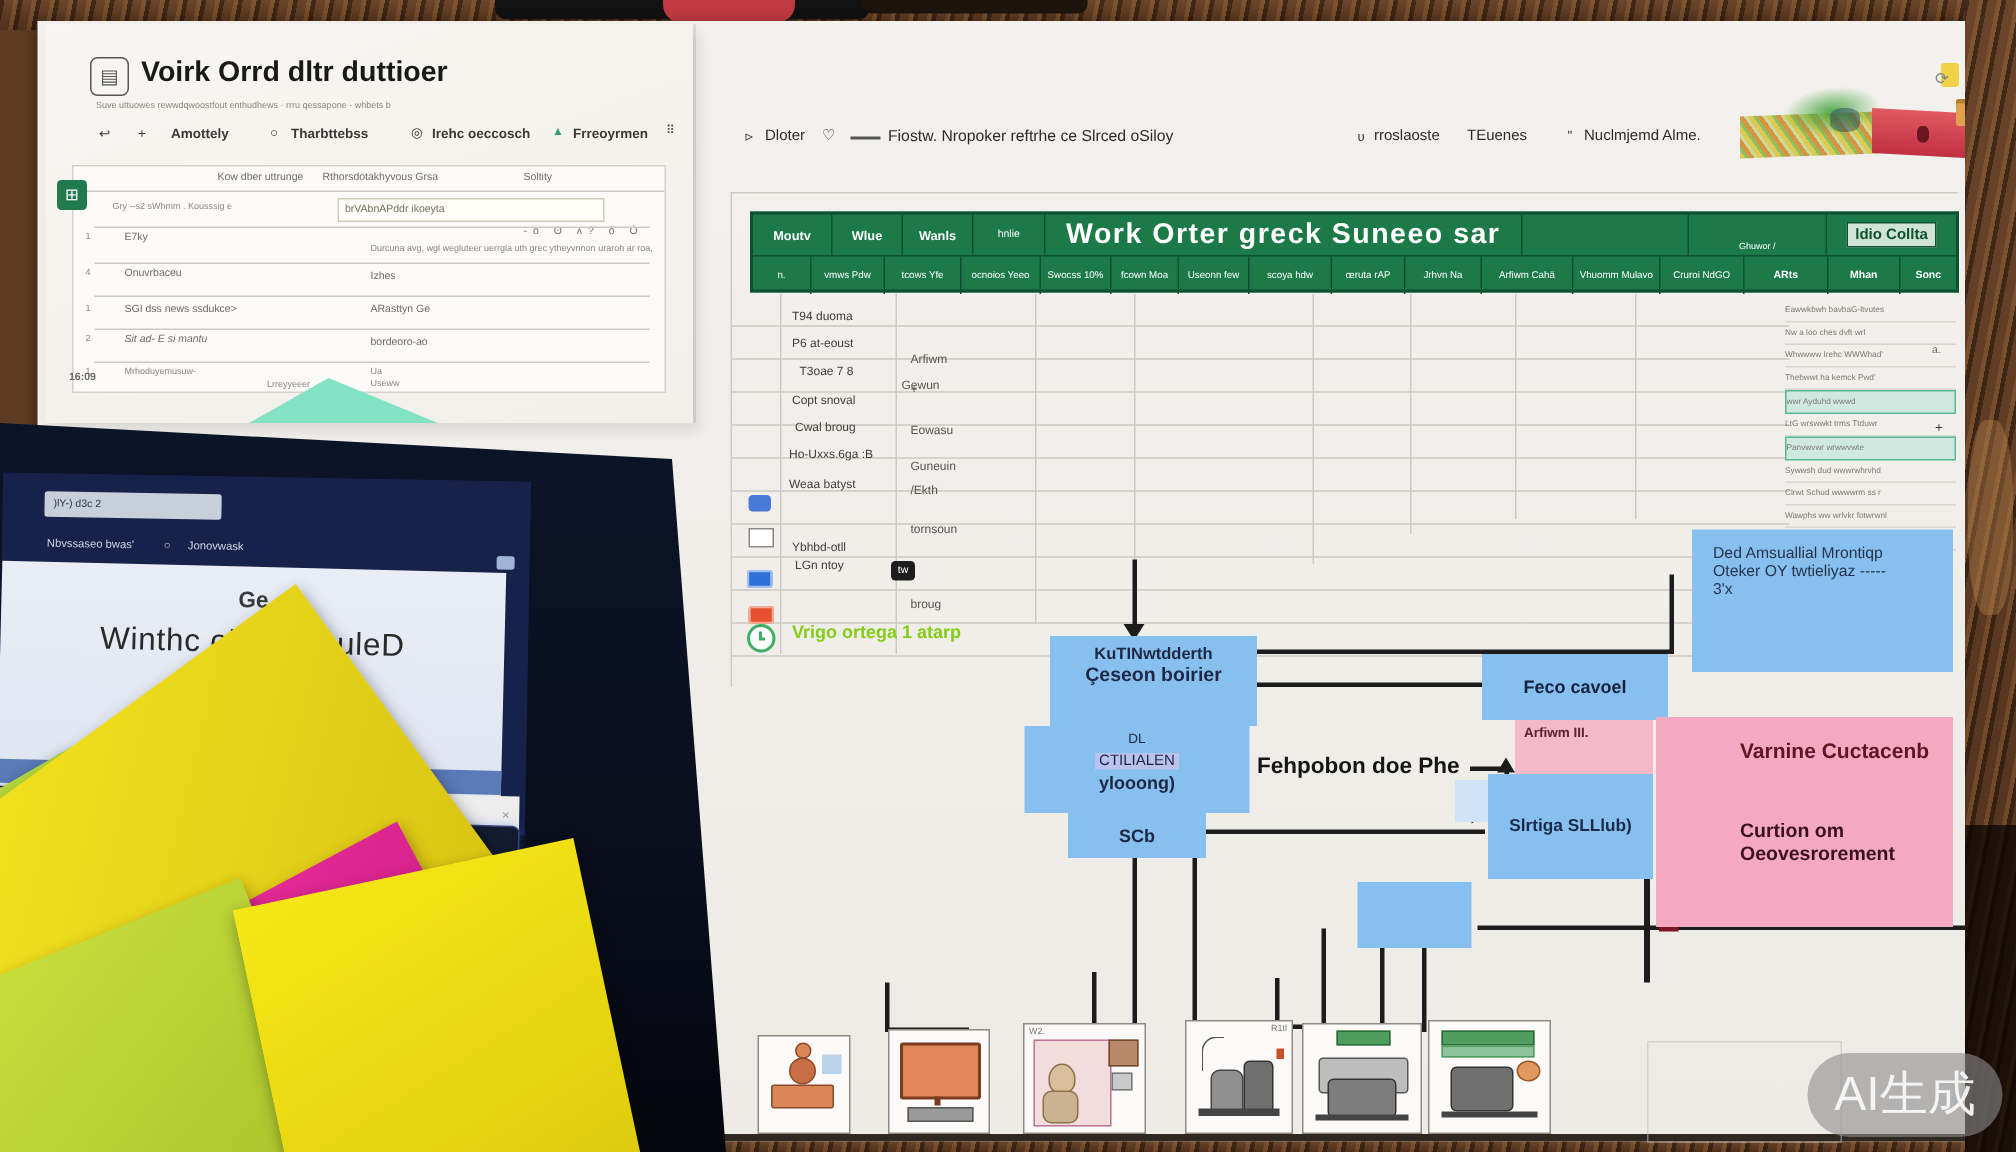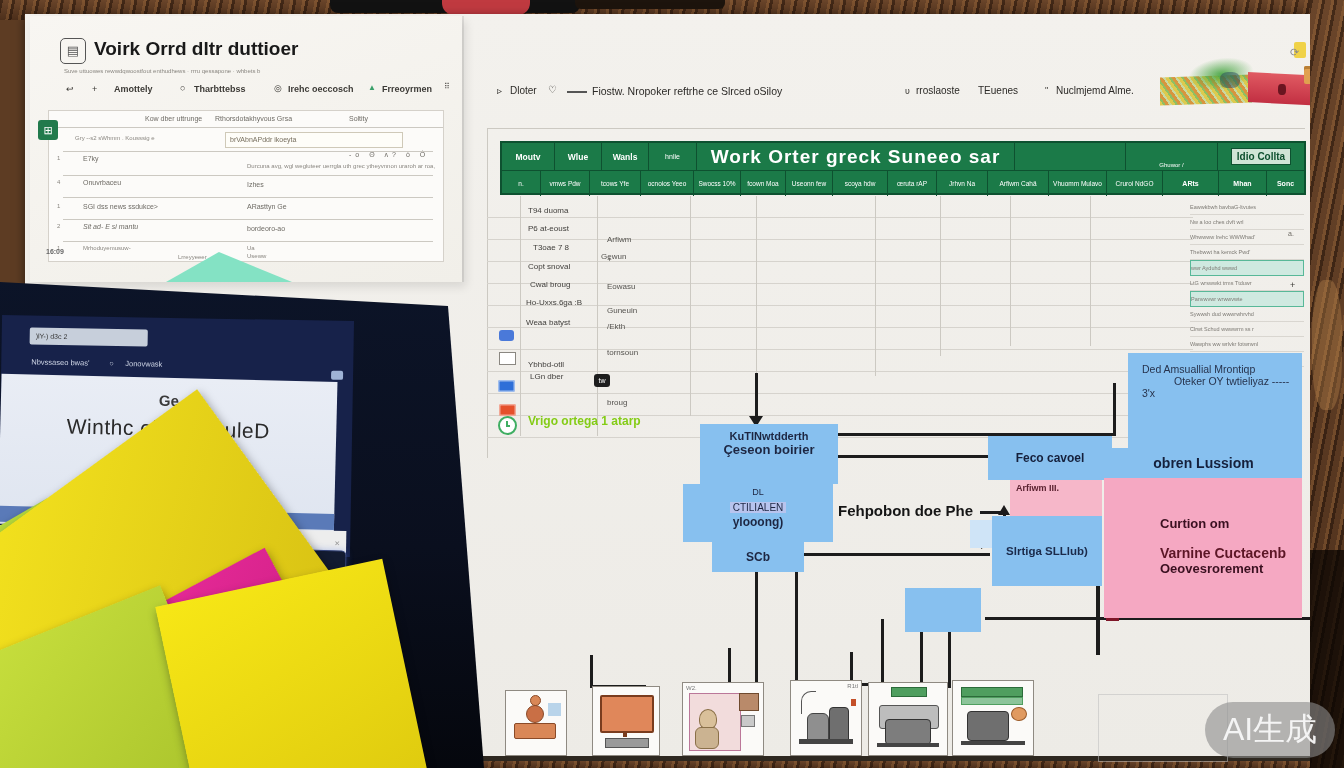--- a/index.html
+++ b/index.html
@@ -117,21 +117,21 @@
   <span class="bv" style="left:607px;top:255px;">+</span>
   <span class="bn" style="left:528px;top:262px;">Copt snoval</span>
   <span class="bv" style="left:607px;top:282px;">Eowasu</span>
   <span class="bn" style="left:530px;top:280px;">Cwal broug</span>
   <span class="bn" style="left:526px;top:298px;">Ho-Uxxs.6ga :B</span>
   <span class="bv" style="left:607px;top:306px;">Guneuin</span>
   <span class="bn" style="left:526px;top:318px;">Weaa batyst</span>
   <span class="bv" style="left:607px;top:322px;">/Ekth</span>
   <span class="bn" style="left:528px;top:350px;margin-top:10px;">Ybhbd-otll</span>
   <span class="bv" style="left:607px;top:348px;">tornsoun</span>
-  <span class="bn" style="left:530px;top:372px;">LGn dber</span>
+  <span class="bn" style="left:530px;top:372px;">LGn ntoy</span>
   <span class="bv" style="left:607px;top:398px;">broug</span>
 
   <div class="a" style="left:499px;top:330px;width:15px;height:11px;background:#4a79d9;border-radius:3px;"></div>
   <div class="a" style="left:499px;top:352px;width:15px;height:11px;background:#fff;border:1px solid #8a8781;"></div>
   <div class="a" style="left:498px;top:380px;width:17px;height:12px;background:#2e6fd8;border-radius:2px;box-shadow:inset 0 0 0 1.5px rgba(255,255,255,.55);"></div>
   <div class="a" style="left:499px;top:404px;width:17px;height:12px;background:#e5512c;border-radius:2px;box-shadow:inset 0 0 0 1.5px rgba(255,255,255,.5);"></div>
   <div class="a clock" style="left:498px;top:416px;"></div>
   <div class="a" style="left:594px;top:374px;width:16px;height:13px;background:#1d1d1d;border-radius:3px;color:#fff;font-size:7px;text-align:center;line-height:13px;">tw</div>
   <span class="a" style="left:528px;top:414px;font-size:12px;font-weight:bold;color:#84cc16;">Vrigo ortega  1 atarp</span>
 
@@ -184,28 +184,27 @@
   <div class="a fb" style="left:683px;top:484px;width:150px;height:58px;color:#1d2642;text-align:center;">
     <div style="font-size:9px;padding-top:3px;">DL</div>
     <div><span style="background:#b8c4ee;font-size:10px;padding:0 3px;">CTILIALEN</span></div>
     <div style="font-size:12px;font-weight:bold;">ylooong)</div>
   </div>
   <div class="a fb" style="left:712px;top:542px;width:92px;height:30px;color:#1d2642;font-size:12px;font-weight:bold;display:flex;align-items:center;justify-content:center;">SCb</div>
   <span class="a" style="left:838px;top:502px;font-size:15px;font-weight:bold;color:#151515;">Fehpobon doe Phe</span>
   <div class="a fb" style="left:988px;top:436px;width:124px;height:44px;color:#15203c;font-size:12px;font-weight:bold;display:flex;align-items:center;justify-content:center;">Feco cavoel</div>
   <div class="a fb" style="left:1128px;top:353px;width:174px;height:95px;color:#27334d;padding:10px 0 0 14px;box-sizing:border-box;">
     <div style="font-size:10.5px;">Ded Amsuallial Mrontiqp</div>
-    <div style="font-size:10.5px;margin-left:32px;">Oteker OY twtieliyaz -----</div>
+    <div style="font-size:10.5px;">Oteker OY twtieliyaz -----</div>
     <div style="font-size:10.5px;">3'x</div>
   </div>
-  <div class="a fb" style="left:1105px;top:448px;width:197px;height:30px;color:#15203c;font-size:14px;font-weight:bold;display:flex;align-items:center;justify-content:center;">obren Lussiom</div>
   <div class="a pink" style="left:1010px;top:480px;width:92px;height:36px;background:#f6b7c9;color:#5a2230;font-size:9px;font-weight:bold;padding:3px 0 0 6px;box-sizing:border-box;">Arfiwm III.</div>
   <div class="a pink" style="left:1104px;top:478px;width:198px;height:140px;">
+    <div style="font-size:14px;font-weight:bold;color:#5c1626;padding:14px 0 0 56px;">Varnine Cuctacenb</div>
     <div style="font-size:13px;font-weight:bold;color:#3a1020;padding:38px 0 0 56px;">Curtion om</div>
-    <div style="font-size:14px;font-weight:bold;color:#5c1626;padding:14px 0 0 56px;">Varnine Cuctacenb</div>
     <div style="font-size:13px;font-weight:bold;color:#3a1020;padding:0 0 0 56px;">Oeovesrorement</div>
   </div>
   <div class="a" style="left:970px;top:520px;width:24px;height:28px;background:#cfe4f7;"></div>
   <div class="a fb" style="left:992px;top:516px;width:110px;height:70px;color:#1b2a4a;font-size:11.5px;font-weight:bold;display:flex;align-items:center;justify-content:center;">Slrtiga SLLlub)</div>
   <div class="a fb" style="left:905px;top:588px;width:76px;height:44px;"></div>
 
   <div class="a card" style="left:505px;top:690px;width:60px;height:64px;">
     <div class="a" style="left:24px;top:4px;width:9px;height:9px;background:#d98757;border:1px solid #8a4a28;border-radius:50%;"></div>
     <div class="a" style="left:20px;top:14px;width:16px;height:16px;background:#c96f45;border:1px solid #8a4a28;border-radius:50%;"></div>
     <div class="a" style="left:8px;top:32px;width:40px;height:14px;background:#d98757;border:1px solid #8a4a28;border-radius:2px;"></div>

